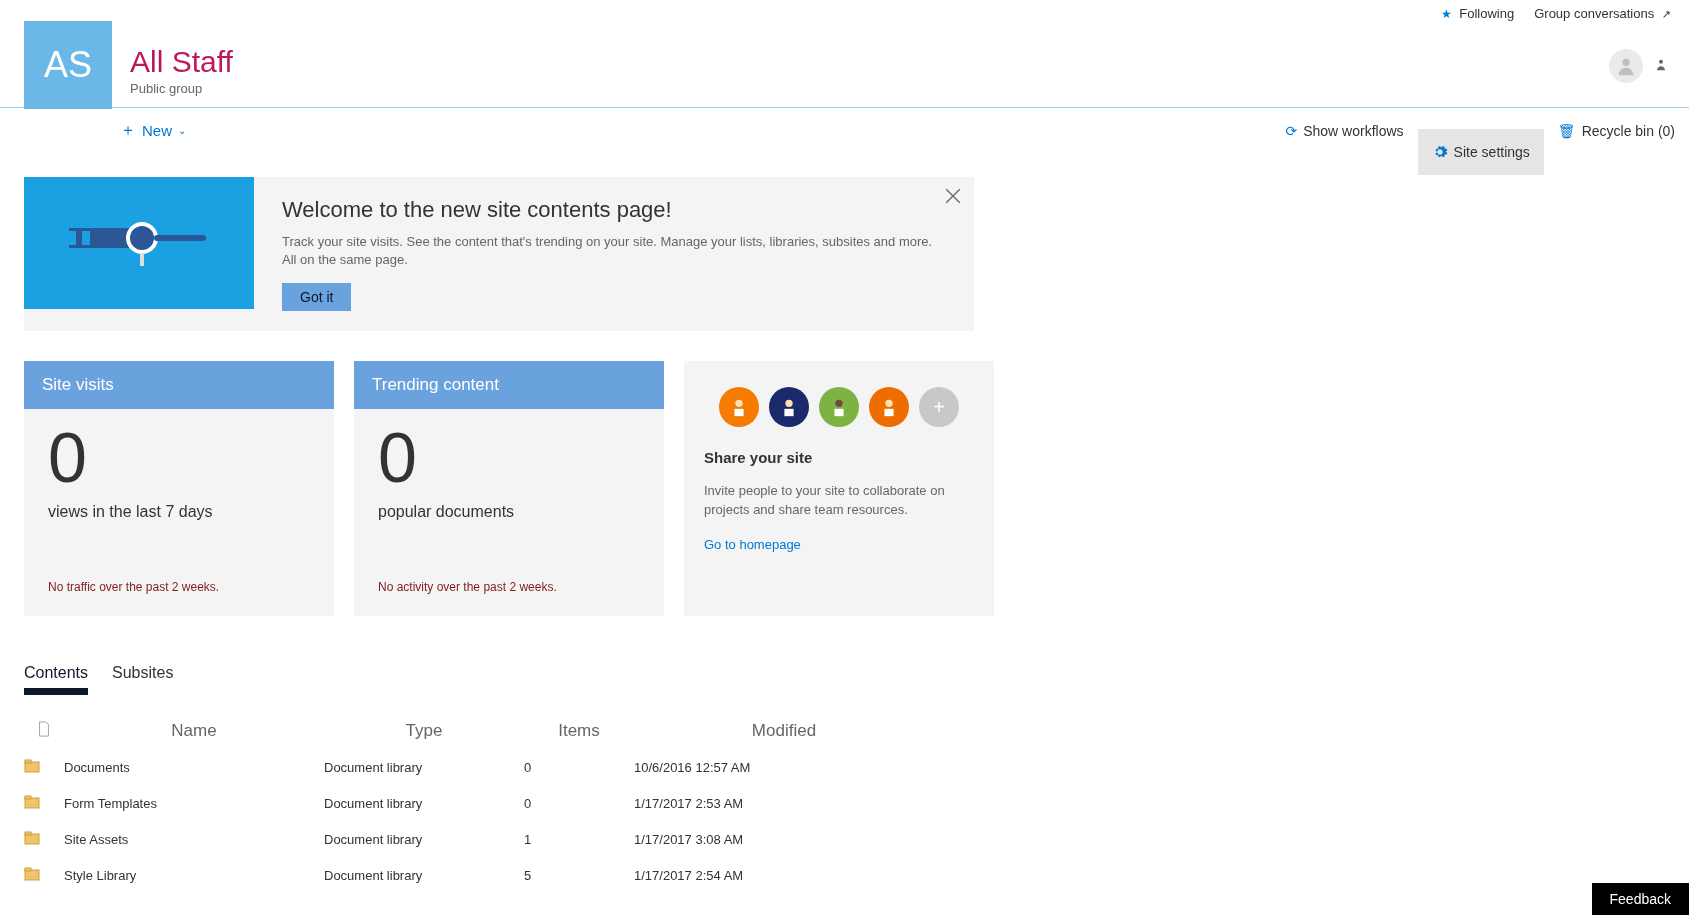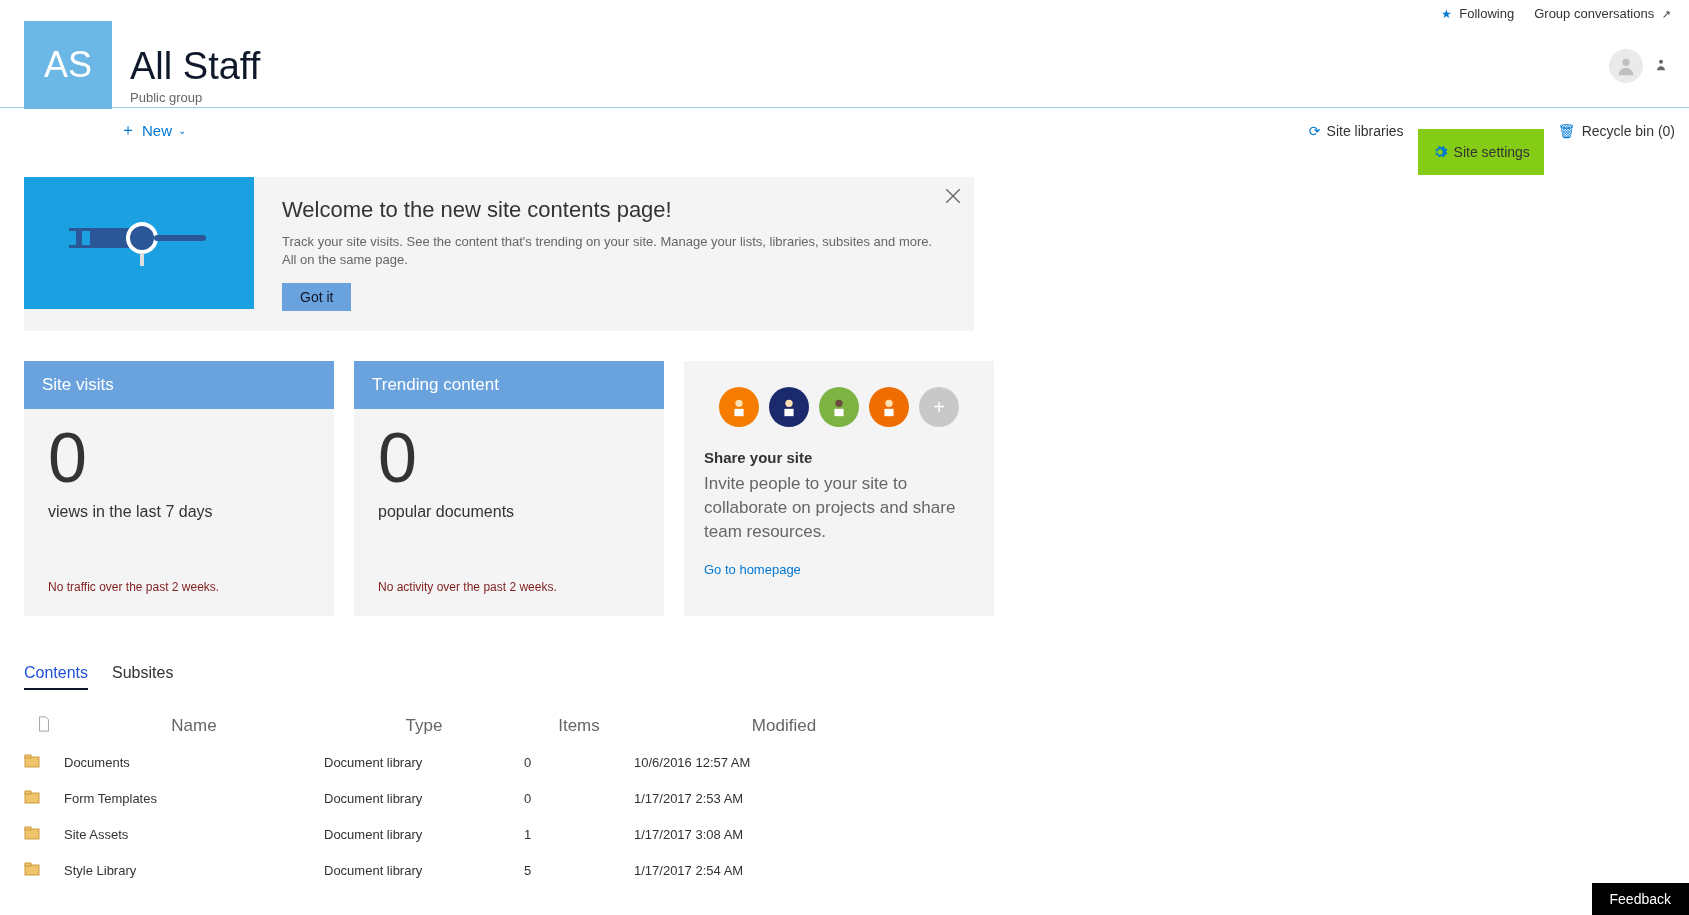--- a/index.html
+++ b/index.html
@@ -38,21 +38,21 @@
     background: #6bb7e6;
     color: #fff;
     display: flex;
     align-items: center;
     justify-content: center;
     font-size: 36px;
     font-weight: 300;
     margin-right: 18px;
   }
   .site-titleblock { padding-top: 24px; flex: 1; }
-  .site-title { font-size: 38px; font-weight: 300; color: #0f172a; }
+  .site-title { font-size: 30px; font-weight: 300; color: #be185d; }
   .site-subtitle { font-size: 13px; color: #666; margin-top: 2px; }
   .user-area { display:flex; align-items:center; gap:10px; padding-top:28px; padding-right:8px;}
   .avatar-circle {
     width: 34px; height: 34px; border-radius: 50%;
     background: #eaeaea; display:flex; align-items:center; justify-content:center;
     color:#bfbfbf;
   }
   .avatar-circle svg { width: 22px; height: 22px; fill:#bfbfbf;}
   .user-small svg { width:16px; height:16px; fill:#666;}
 
@@ -86,21 +86,21 @@
     display:flex;
     align-items:center;
     gap:6px;
     padding: 0 14px;
     height:46px;
     cursor:pointer;
     font-size:14px;
     color:#333;
   }
   .cmd-btn .ic { color:#0078d4; font-size:14px; }
-  .cmd-btn.active { background:#84cc16;margin-top:42px;}
+  .cmd-btn.active { background:#e5e5e5;margin-top:42px;}
   .cmd-settings .gear {
     width:16px;height:16px;fill:#0078d4;
   }
 
   
   .main { padding: 24px; }
 
   
   .welcome {
     display:flex;
@@ -156,27 +156,27 @@
     width:40px;height:40px;border-radius:50%;
     display:flex;align-items:center;justify-content:center;
     color:#fff;font-size:12px;
   }
   .tip-av.orange{background:#f57c00;}
   .tip-av.navy{background:#1a2a6c;}
   .tip-av.green{background:#7cb342;}
   .tip-av.orange2{background:#ef6c00;}
   .tip-av.add{background:#c8c8c8;color:#fff;font-size:20px;cursor:pointer;}
   .tips-title{font-size:15px;font-weight:600;color:#333;}
-  .tips-text{font-size:17px;color:#666;margin-top:6px;line-height:1.4;}
+  .tips-text{font-size:13px;color:#666;margin-top:16px;line-height:1.4;}
   .tips-link{font-size:13px;color:#0078d4;margin-top:18px;cursor:pointer;}
 
   
   .tabs { display:flex; gap:24px; margin-top: 48px; border-bottom:none;}
   .tab { font-size:16px; color:#333; padding-bottom:6px; cursor:pointer;}
-  .tab.active { color:#1d4ed8; border-bottom:2px solid #0f172a;}
+  .tab.active { color:#0f172a; border-bottom:7px solid #0f172a;}
 
   
   .list { margin-top: 18px; }
   .list-head, .list-row {
     display:grid;
     grid-template-columns: 40px 260px 200px 110px 300px;
     align-items:center;
     height:36px;
     font-size:13px;
   }
@@ -235,21 +235,21 @@
   <div class="command-left">
     <div class="cmd-new">
       <span class="plus">＋</span>
       <span>New</span>
       <span class="chev">⌄</span>
     </div>
   </div>
   <div class="command-right">
     <div class="cmd-btn subtle">
       <span class="ic">⟳</span>
-      <span>Site libraries</span>
+      <span>Show workflows</span>
     </div>
     <div class="cmd-btn active cmd-settings">
       <svg class="gear" viewBox="0 0 24 24">
           <path d="M12 8a4 4 0 100 8 4 4 0 000-8zm9 4l2 1-1 3-2-.5a8 8 0 01-1.4 1.4l.5 2-3 1-1-2a8 8 0 01-2 0l-1 2-3-1 .5-2A8 8 0 018.2 16.5l-2 .5-1-3 2-1a8 8 0 010-2l-2-1 1-3 2 .5A8 8 0 019.6 6.1L9.1 4l3-1 1 2a8 8 0 012 0l1-2 3 1-.5 2a8 8 0 011.4 1.4l2-.5 1 3-2 1a8 8 0 010 2z" fill="#0078d4"></path>
         </svg>
       <span>Site settings</span>
     </div>
     <div class="cmd-btn subtle">
       <span class="ic">🗑</span>
       <span>Recycle bin (0)</span>

